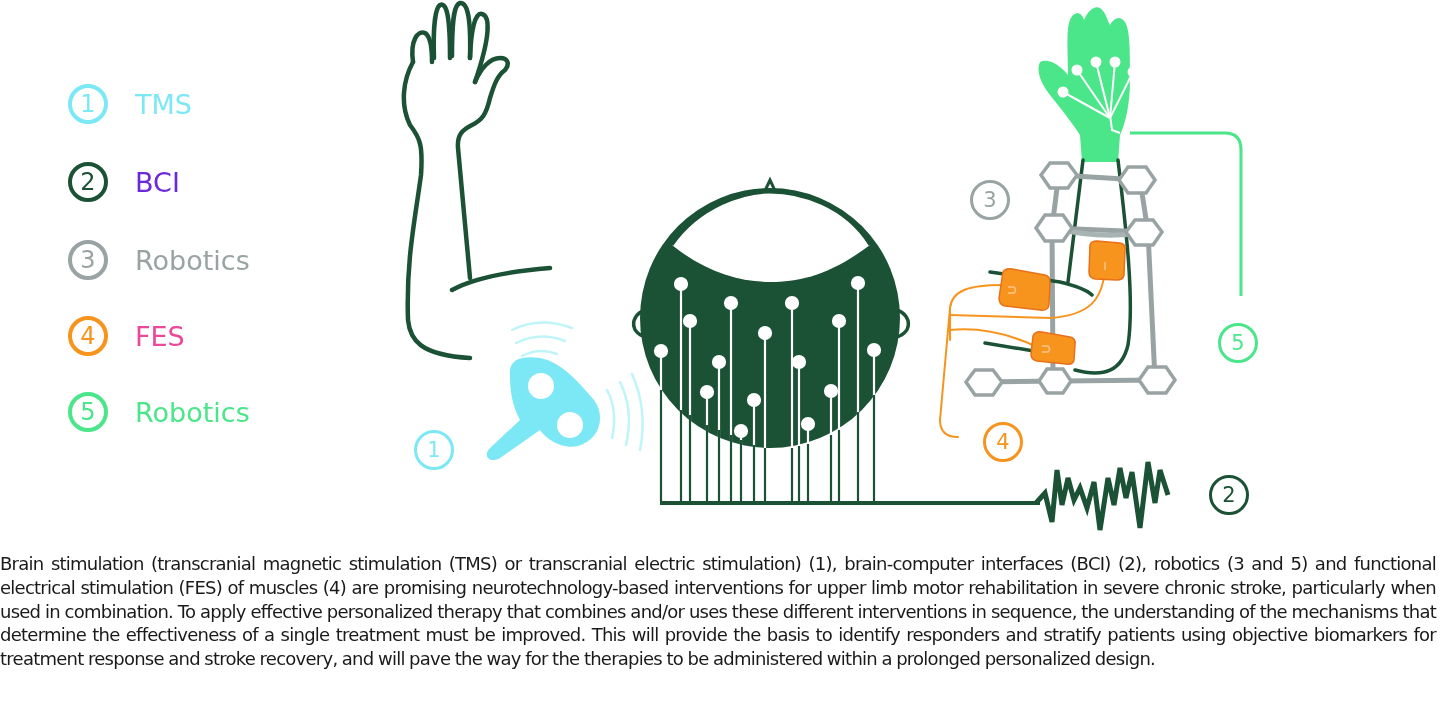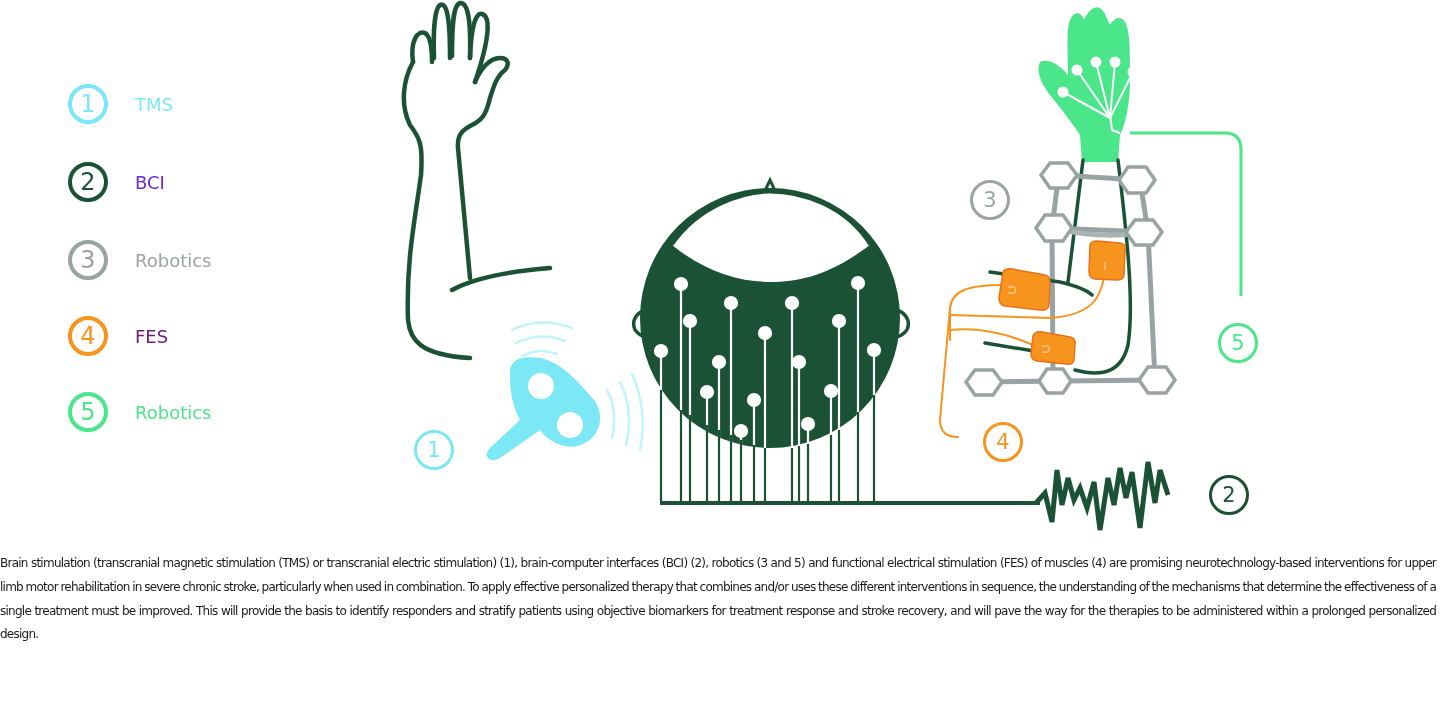--- a/index.html
+++ b/index.html
@@ -1,43 +1,43 @@
 <!DOCTYPE html>
 <html><head>
 <meta charset="utf-8">
 <style>
   html, body { margin:0; padding:0; background:#ffffff; }
   body { width:1440px; height:705px; position:relative; overflow:hidden; font-family:"Liberation Sans", sans-serif; }
   .legend { position:absolute; left:68px; top:76px; }
   .legend-item { position:absolute; left:0; display:flex; align-items:center; height:48px; white-space:nowrap; }
   .badge { width:40px; height:40px; border-radius:50%; border:4px solid; box-sizing:border-box; display:flex; align-items:center; justify-content:center; font-size:24px; font-family:"DejaVu Sans", sans-serif; }
-  .legend-label { margin-left:27px; font-size:18px; font-family:"DejaVu Sans", sans-serif; }
+  .legend-label { margin-left:27px; font-size:27px; font-family:"DejaVu Sans", sans-serif; }
   svg.art { position:absolute; left:0; top:0; }
-  .caption { position:absolute; left:0; top:552px; width:1436px; font-family:"DejaVu Sans", sans-serif; font-size:12px; line-height:23.8px; color:#1a1a1a; text-align:justify; letter-spacing:-0.75px; word-spacing:-0.5px; }
+  .caption { position:absolute; left:0; top:552px; width:1436px; font-family:"DejaVu Sans", sans-serif; font-size:18px; line-height:23.8px; color:#1a1a1a; text-align:justify; letter-spacing:-0.75px; word-spacing:-0.5px; }
   .marker { position:absolute; width:40px; height:40px; border-radius:50%; border:3px solid; box-sizing:border-box; display:flex; align-items:center; justify-content:center; font-size:21px; font-family:"DejaVu Sans", sans-serif; }
 </style>
 </head>
 <body>
 
 <div class="legend">
   <div class="legend-item" style="top:4px">
     <div class="badge" style="border-color:#7de8f5;color:#7de8f5">1</div>
     <span class="legend-label" style="color:#7de8f5">TMS</span>
   </div>
   <div class="legend-item" style="top:82px">
     <div class="badge" style="border-color:#1b5236;color:#1b5236">2</div>
     <span class="legend-label" style="color:#6d28d9">BCI</span>
   </div>
   <div class="legend-item" style="top:160px">
     <div class="badge" style="border-color:#9aa3a3;color:#9aa3a3">3</div>
     <span class="legend-label" style="color:#9aa3a3">Robotics</span>
   </div>
   <div class="legend-item" style="top:236px">
     <div class="badge" style="border-color:#f7941d;color:#f7941d">4</div>
-    <span class="legend-label" style="color:#701a75">FES</span>
+    <span class="legend-label" style="color:#ec4899">FES</span>
   </div>
   <div class="legend-item" style="top:312px">
     <div class="badge" style="border-color:#4be58a;color:#4be58a">5</div>
     <span class="legend-label" style="color:#4be58a">Robotics</span>
   </div>
 </div>
 
 <svg class="art" width="1440" height="550" viewBox="0 0 1440 550">
 
   <g fill="none" stroke="#1b5236" stroke-width="4.5" stroke-linecap="round" stroke-linejoin="round">

